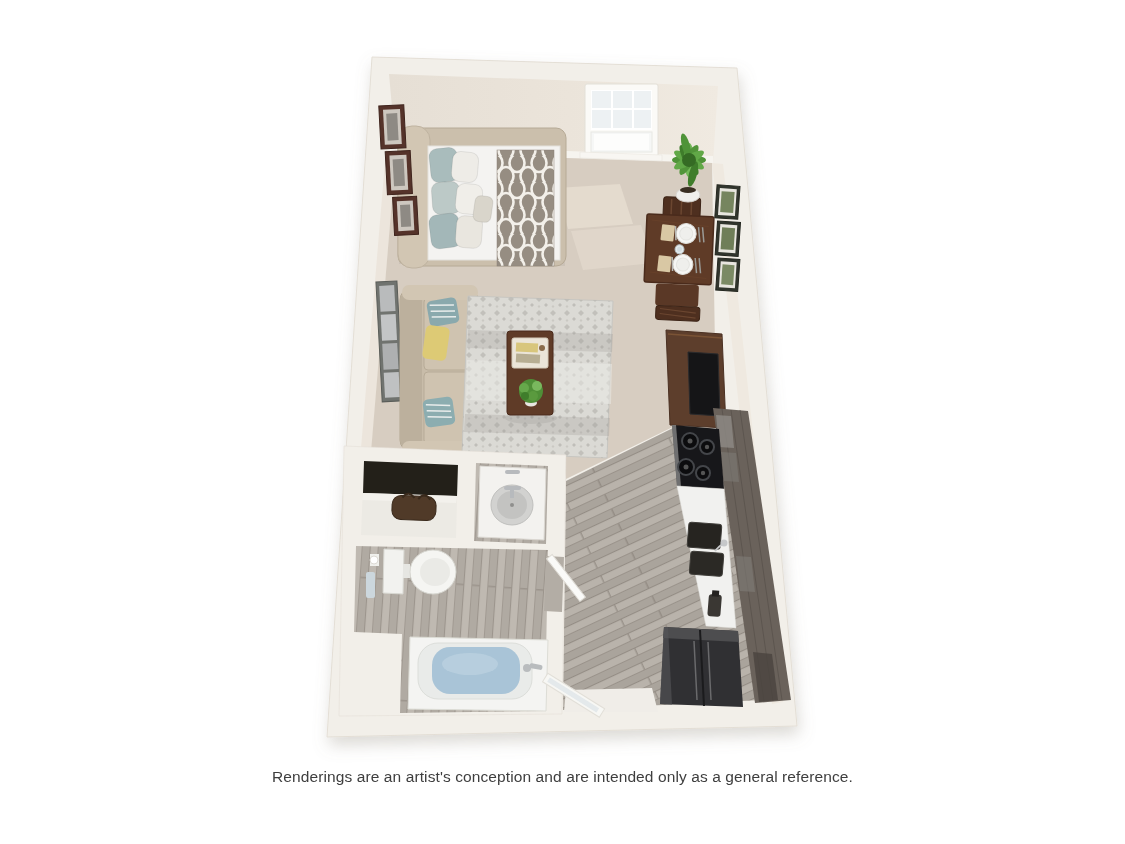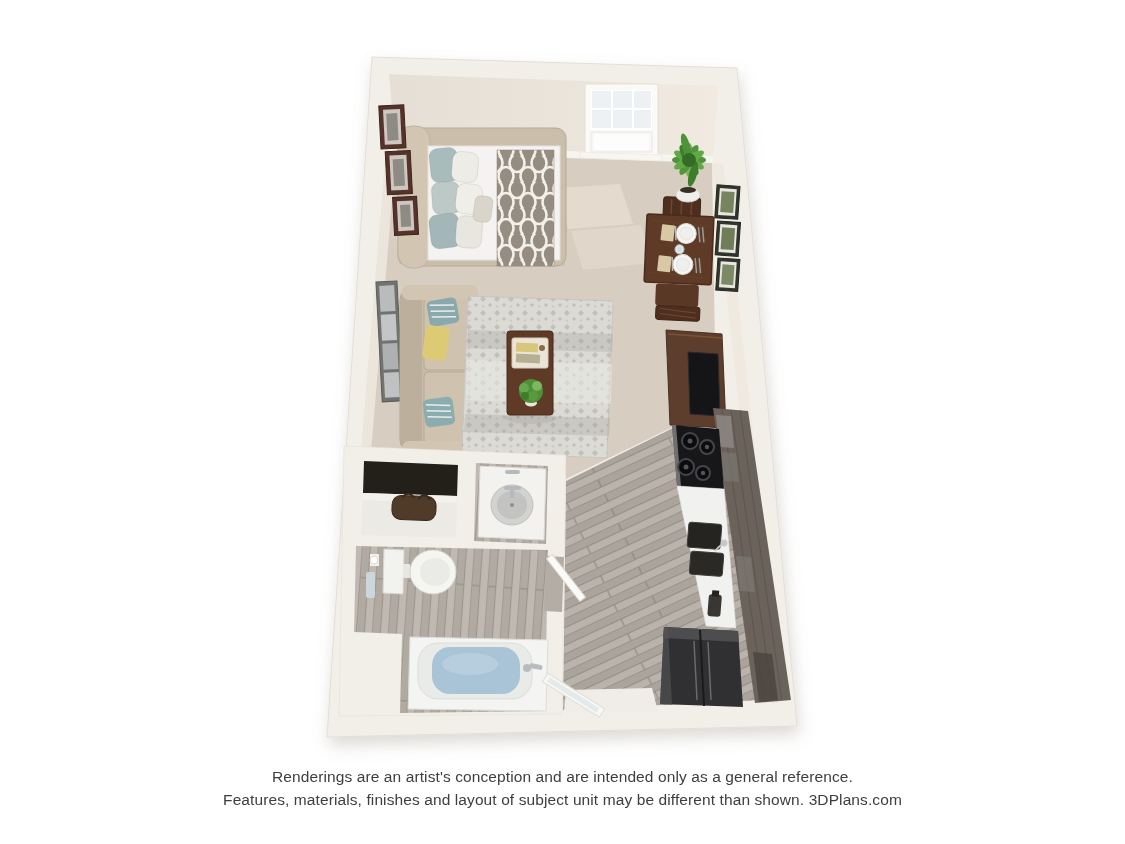--- a/index.html
+++ b/index.html
@@ -358,15 +358,14 @@
     <polygon points="664,627 738,631 739,642 663,638" fill="#4d4d4f"></polygon>
     <polygon points="664,627 668,627 672,705 660,704" fill="#57575a" opacity="0.6"></polygon>
     <path d="M700,630 L704,706" stroke="#1b1b1d" stroke-width="2"></path>
     <path d="M694,641 L697,700 M708,642 L711,700" stroke="#6a6a6c" stroke-width="1.5"></path>
   </g>
 
 </svg>
 
 <div class="disclaimer">
   <div>Renderings are an artist's conception and are intended only as a general reference.</div>
-  <div>Features, materials, finishes and layout of subject unit may be different than shown. 3DPlans.com</div>
 </div>
 </div>
 
 </body></html>

